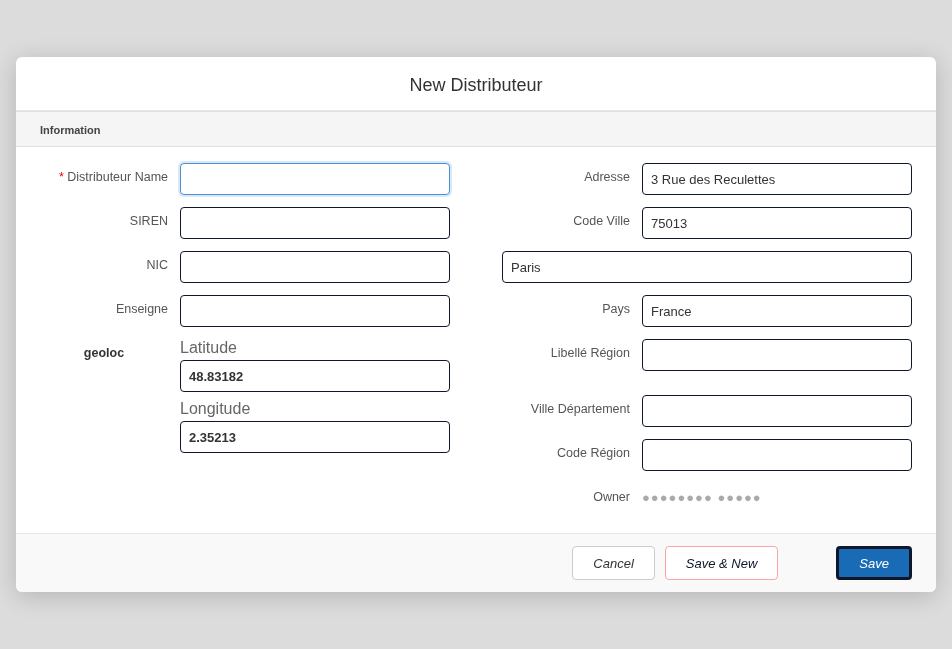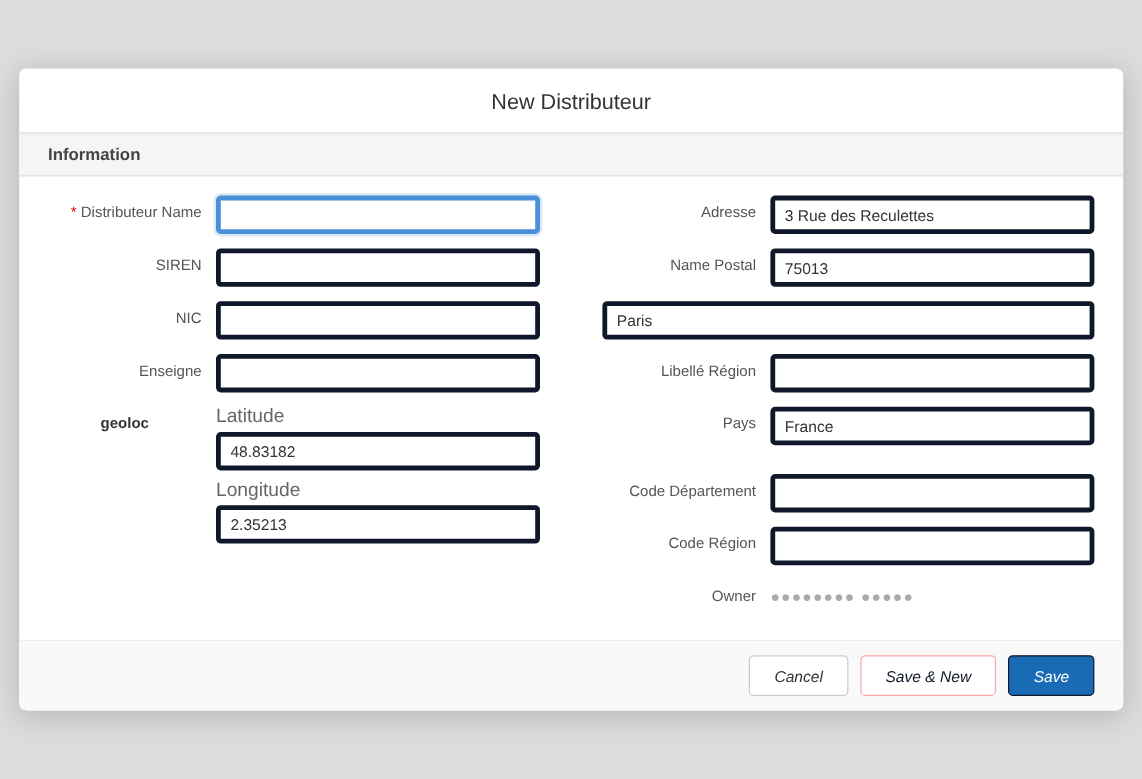--- a/index.html
+++ b/index.html
@@ -58,21 +58,21 @@
 
     .section-header {
       background: #f5f5f5;
       border-top: 1px solid #e0e0e0;
       border-bottom: 1px solid #e0e0e0;
       padding: 8px 24px;
       margin-bottom: 16px;
     }
 
     .section-title {
-      font-size: 14px;
+      font-size: 11px;
       font-weight: 600;
       color: #444;
     }
 
     .form-content {
       padding: 0 24px;
       display: flex;
       gap: 52px;
     }
 
@@ -97,21 +97,21 @@
     }
 
     .form-label.required::before {
       content: '* ';
       color: #e00;
     }
 
     .form-input {
       flex: 1;
       height: 32px;
-      border: 4px solid #0f172a;
+      border: 1px solid #0f172a;
       border-radius: 4px;
       padding: 0 8px;
       font-size: 13px;
       color: #333;
       outline: none;
     }
 
     .form-input.active-focus {
       border-color: #4a90d9;
       box-shadow: 0 0 0 2px rgba(74,144,217,0.2);
@@ -140,20 +140,21 @@
 
     .geoloc-sub-label {
       font-size: 16px;
       color: #666;
       margin-bottom: 3px;
     }
 
     .geoloc-fields .form-input {
       width: 100%;
       margin-bottom: 8px;
+      font-weight: bold;
     }
 
     .modal-footer {
       padding: 12px 24px;
       border-top: 1px solid #e5e5e5;
       display: flex;
       justify-content: flex-end;
       gap: 10px;
       background: #f9f9f9;
       border-radius: 0 0 6px 6px;
@@ -178,21 +179,22 @@
 
     .btn-save-new {
       background: #fff;
       border: 1px solid #fca5a5;
       color: #0f172a;
     }
 
     .btn-save {
       background: #1a6bb5;
       color: #fff;
-      border: 1px solid #0f172a;
+      border: 3px solid #0f172a;
+      margin-left: 48px;
     }
 
     .owner-text {
       padding-top: 7px;
       font-size: 13px;
       color: #aaa;
       letter-spacing: 1px;
     }
   </style>
 </head>
@@ -248,40 +250,40 @@
         </div>
 
         <div class="form-right">
 
           <div class="form-row">
             <label class="form-label">Adresse</label>
             <input class="form-input" type="text" value="3 Rue des Reculettes" style="">
           </div>
 
           <div class="form-row">
-            <label class="form-label">Name Postal</label>
+            <label class="form-label">Code Ville</label>
             <input class="form-input" type="text" value="75013" style="">
           </div>
 
           <div class="form-row">
             <input class="form-input" type="text" value="Paris" style="">
-          </div>
-
-          <div class="form-row">
-            <label class="form-label">Libellé Région</label>
-            <input class="form-input" type="text" value="" style="">
           </div>
 
           <div class="form-row">
             <label class="form-label">Pays</label>
             <input class="form-input" type="text" value="France" style="">
           </div>
 
+          <div class="form-row">
+            <label class="form-label">Libellé Région</label>
+            <input class="form-input" type="text" value="" style="">
+          </div>
+
           <div class="form-row" style="margin-top: 24px;">
-            <label class="form-label">Code Département</label>
+            <label class="form-label">Ville Département</label>
             <input class="form-input" type="text" value="" style="">
           </div>
 
           <div class="form-row">
             <label class="form-label">Code Région</label>
             <input class="form-input" type="text" value="" style="">
           </div>
 
           <div class="form-row">
             <label class="form-label">Owner</label>

